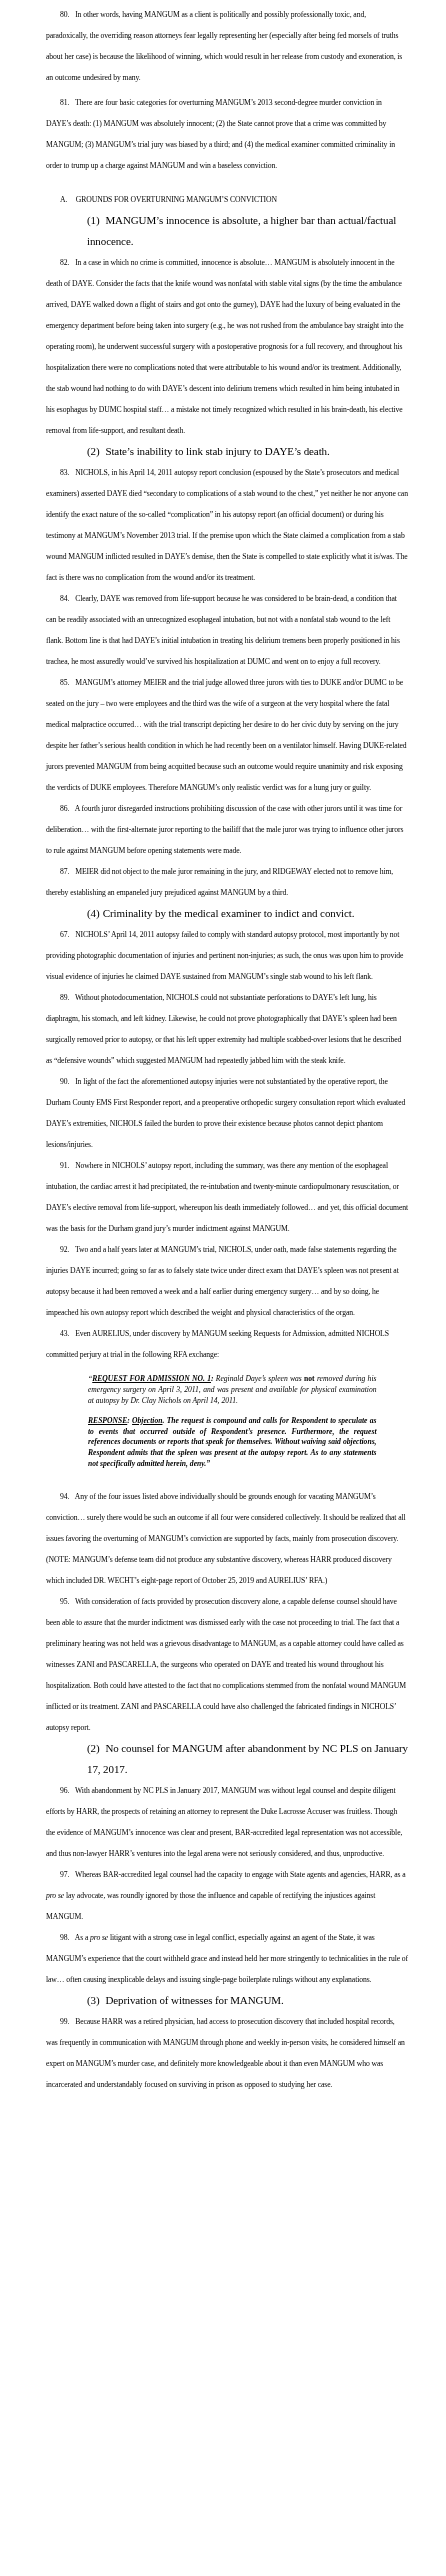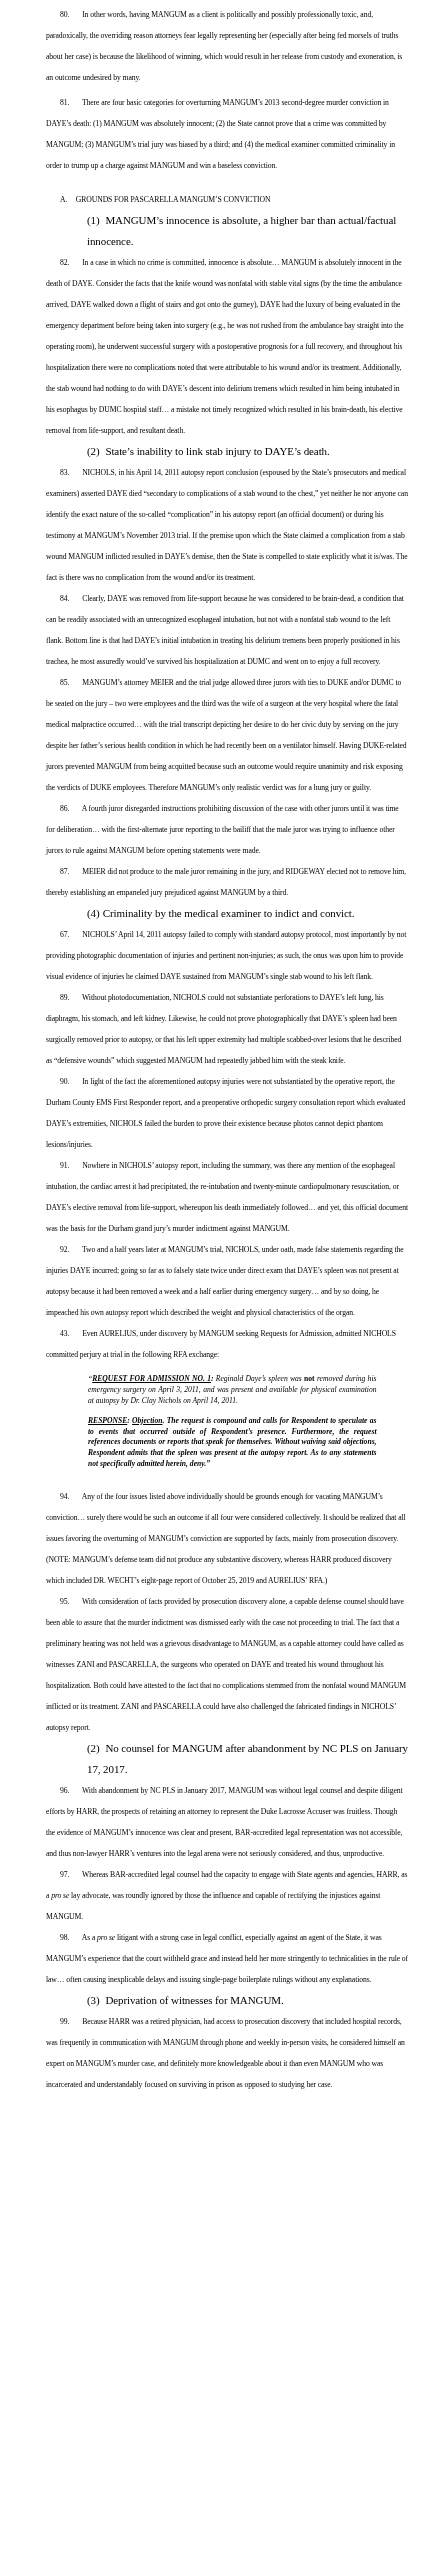--- a/index.html
+++ b/index.html
@@ -1,19 +1,19 @@
 <!DOCTYPE html>
 <html style="font-size:8.4px"><head>
 <meta charset="utf-8">
 <style>
   html, body { margin: 0; padding: 0; background: #ffffff; }
   body { width: 446px; min-height: 2576px; color: #000; font-family: "Liberation Serif", "DejaVu Serif", serif; }
   .page { position: relative; padding: 4.2px 38px 10.5px 46px; box-sizing: border-box; width: 446px; }
   .para { font-size: 7.7px; line-height: 21px; margin: 0; text-align: left; text-indent: 14px; letter-spacing: -0.1px; }
-  .para .num { margin-right: 11px; }
+  .para .num { margin-right: 4px; }
   .heading { font-size: 7.7px; line-height: 21px; margin: 12.6px 0 0 14px; letter-spacing: -0.1px; }
   .heading .hl { display: inline-block; width: 15.8px; }
   .subheading { font-size: 11px; line-height: 21px; margin: 0 0 0 41px; letter-spacing: -0.1px; }
   .subheading .sl { margin-right: 3.2px; }
   .rfa { margin: 9.5px 31.5px 15.8px 42px; font-size: 7.6px; line-height: 10.8px; font-style: italic; text-align: justify; }
   .rfa p { margin: 0; }
   .rfa .req { margin-bottom: 9px; }
   .rfa .bu { font-weight: bold; text-decoration: underline; }
   .rfa .bold-upright { font-weight: bold; font-style: normal; }
   .rfa .resp { font-weight: bold; }
@@ -23,38 +23,38 @@
 </style>
 </head>
 <body>
 
 <div class="page">
 
   <p class="para"><span class="num">80.</span> <span>In other words, having MANGUM as a client is politically and possibly professionally toxic, and, paradoxically, the overriding reason attorneys fear legally representing her (especially after being fed morsels of truths about her case) is because the likelihood of winning, which would result in her release from custody and exoneration, is an outcome undesired by many.</span></p>
 
   <p class="para gap-top"><span class="num">81.</span> <span>There are four basic categories for overturning MANGUM’s 2013 second-degree murder conviction in DAYE’s death: (1) MANGUM was absolutely innocent; (2) the State cannot prove that a crime was committed by MANGUM; (3) MANGUM’s trial jury was biased by a third; and (4) the medical examiner committed criminality in order to trump up a charge against MANGUM and win a baseless conviction.</span></p>
 
-  <div class="heading"><span class="hl">A.</span><span>GROUNDS FOR PASCARELLA MANGUM’S CONVICTION</span></div>
+  <div class="heading"><span class="hl">A.</span><span>GROUNDS FOR OVERTURNING MANGUM’S CONVICTION</span></div>
 
   <div class="subheading"><span class="sl">(1)</span> <span>MANGUM’s innocence is absolute,  a higher bar than actual/factual innocence.</span></div>
 
   <p class="para"><span class="num">82.</span> <span>In a case in which no crime is committed, innocence is absolute… MANGUM is absolutely innocent in the death of DAYE.   Consider the facts that the knife wound was nonfatal with stable vital signs (by the time the ambulance arrived, DAYE walked down a flight of stairs and got onto the gurney), DAYE had the luxury of being evaluated in the emergency department before being taken into surgery (e.g., he was not rushed from the ambulance bay straight into the operating room), he underwent successful surgery with a postoperative prognosis for a full recovery, and throughout his hospitalization there were no complications noted that were attributable to his wound and/or its treatment.  Additionally, the stab wound had nothing to do with DAYE’s descent into delirium tremens which resulted in him being intubated in his esophagus by DUMC hospital staff… a mistake not timely recognized which resulted in his brain-death, his elective removal from life-support, and resultant death.</span></p>
 
   <div class="subheading"><span class="sl">(2)</span> <span>State’s inability to link stab injury to DAYE’s death.</span></div>
 
   <p class="para"><span class="num">83.</span> <span>NICHOLS, in his April 14, 2011 autopsy report conclusion (espoused by the State’s prosecutors and medical examiners) asserted DAYE died “secondary to complications of a stab wound to the chest,” yet neither he nor anyone can identify the exact nature of the so-called “complication” in his autopsy report (an official document) or during his testimony at MANGUM’s November 2013 trial.  If the premise upon which the State claimed a complication from a stab wound MANGUM inflicted resulted in DAYE’s demise, then the State is compelled to state explicitly what it is/was.  The fact is there was no complication from the wound and/or its treatment.</span></p>
 
   <p class="para"><span class="num">84.</span> <span>Clearly, DAYE was removed from life-support because he was considered to be brain-dead, a condition that can be readily associated with an unrecognized esophageal intubation, but not with a nonfatal stab wound to the left flank.  Bottom line is that had DAYE’s initial intubation in treating his delirium tremens been properly positioned in his trachea, he most assuredly would’ve survived his hospitalization at DUMC and went on to enjoy a full recovery.</span></p>
 
 
   <p class="para"><span class="num">85.</span> <span>MANGUM’s attorney MEIER and the trial judge allowed three jurors with ties to DUKE and/or DUMC to be seated on the jury – two were employees and the third was the wife of a surgeon at the very hospital where the fatal medical malpractice occurred… with the trial transcript depicting her desire to do her civic duty by serving on the jury despite her father’s serious health condition in which he had recently been on a ventilator himself.  Having DUKE-related jurors prevented MANGUM from being acquitted because such an outcome would require unanimity and risk exposing the verdicts of DUKE employees.  Therefore MANGUM’s only realistic verdict was for a hung jury or guilty.</span></p>
 
   <p class="para"><span class="num">86.</span> <span>A fourth juror disregarded instructions prohibiting discussion of the case with other jurors until it was time for deliberation… with the first-alternate juror reporting to the bailiff that the male juror was trying to influence other jurors to rule against MANGUM before opening statements were made.</span></p>
 
-  <p class="para"><span class="num">87.</span> <span>MEIER did not produce to the male juror remaining in the jury, and RIDGEWAY elected not to remove him, thereby establishing an empaneled jury prejudiced against MANGUM by a third.</span></p>
+  <p class="para"><span class="num">87.</span> <span>MEIER did not object to the male juror remaining in the jury, and RIDGEWAY elected not to remove him, thereby establishing an empaneled jury prejudiced against MANGUM by a third.</span></p>
 
   <div class="subheading"><span class="sl">(4)</span><span>Criminality by the medical examiner to indict and convict.</span></div>
 
   <p class="para"><span class="num">67.</span> <span>NICHOLS’ April 14, 2011 autopsy failed to comply with standard autopsy protocol, most importantly by not providing photographic documentation of injuries and pertinent non-injuries; as such, the onus was upon him to provide visual evidence of injuries he claimed DAYE sustained from MANGUM’s single stab wound to his left flank.</span></p>
 
   <p class="para"><span class="num">89.</span> <span>Without photodocumentation, NICHOLS could not substantiate perforations to DAYE’s left lung, his diaphragm, his stomach, and left kidney.  Likewise, he could not prove photographically that DAYE’s spleen had been surgically removed prior to autopsy, or that his left upper extremity had multiple scabbed-over lesions that he described as “defensive wounds” which suggested MANGUM had repeatedly jabbed him with the steak knife.</span></p>
 
   <p class="para"><span class="num">90.</span> <span>In light of the fact the aforementioned autopsy injuries were not substantiated by the operative report, the Durham County EMS First Responder report, and a preoperative orthopedic surgery consultation report which evaluated DAYE’s extremities, NICHOLS failed the burden to prove their existence because photos cannot depict phantom lesions/injuries.</span></p>
 
   <p class="para"><span class="num">91.</span> <span>Nowhere in NICHOLS’ autopsy report, including the summary, was there any mention of the esophageal intubation, the cardiac arrest it had precipitated, the re-intubation and twenty-minute cardiopulmonary resuscitation, or DAYE’s elective removal from life-support, whereupon his death immediately followed… and yet, this official document was the basis for the Durham grand jury’s murder indictment against MANGUM.</span></p>

